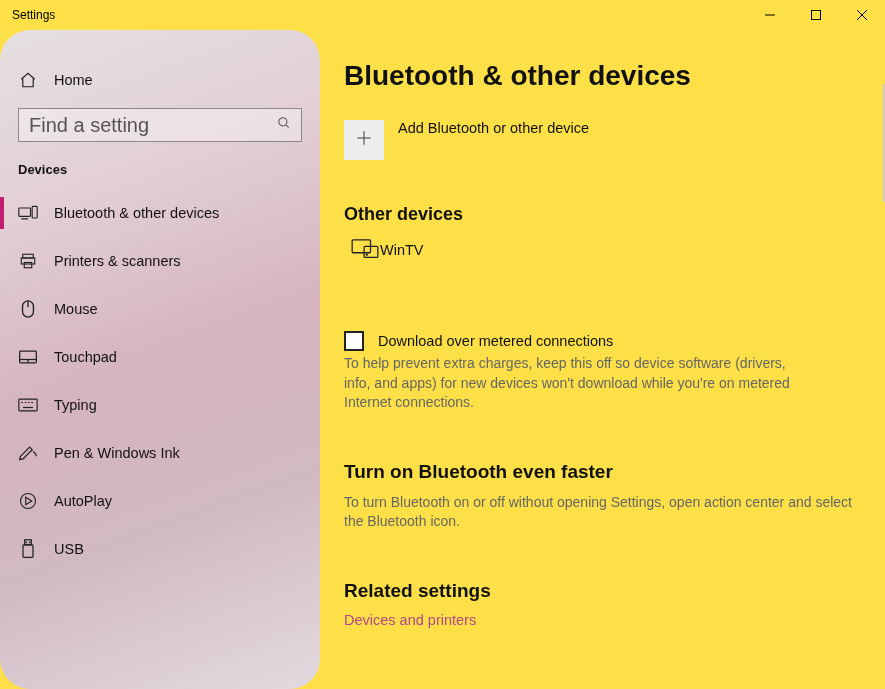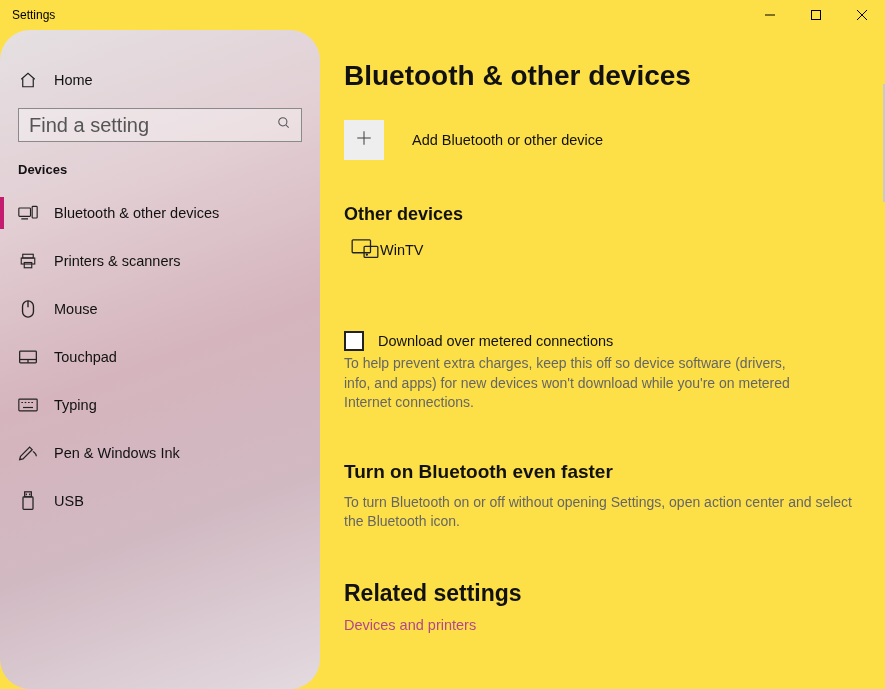--- a/index.html
+++ b/index.html
@@ -31,36 +31,36 @@
     border: none; background: transparent; outline: none; font-size: 20px; width: 100%; color: #333;
   }
   .search input::placeholder { color: #555; }
   .section-label { font-weight: 600; font-size: 13px; padding: 0 18px 12px 18px; color: #111; }
   .nav-item { position: relative; }
   .nav-item.active::before {
     content: ""; position: absolute; left: 0; top: 8px; bottom: 8px; width: 4px; background: #c41c6e;
   }
   .content { flex: 1; padding: 30px 20px 20px 24px; overflow-y: auto; position: relative; }
   .content h1 { font-weight: 600; font-size: 28px; margin-bottom: 28px; color: #111; }
-  .add-row { display: flex; align-items: center; gap: 28px; margin-bottom: 44px; }
+  .add-row { display: flex; gap: 14px; margin-bottom: 44px; }
   .add-tile {
     width: 40px; height: 40px; background: #eee; display: flex; align-items: center; justify-content: center;
   }
   .add-label { font-size: 14.5px; color: #111; }
   .section-title { font-weight: 600; font-size: 18px; color: #111; margin-bottom: 14px; }
   .device-row { display: flex; align-items: center; padding: 0 0 0 6px; margin-bottom: 70px; }
   .device-row .dicon { width: 30px; display:flex; justify-content:center; }
   .device-name { font-size: 14.5px; color: #111; }
   .check-row { display: flex; align-items: center; gap: 14px; margin-bottom: 3px; }
   .checkbox { width: 20px; height: 20px; border: 2px solid #222; background: #fff; }
   .check-label { font-size: 14.5px; color: #111; }
   .help-text { font-size: 14px; color: #666; max-width: 460px; line-height: 1.4; margin-bottom: 48px; }
   .subhead { font-weight: 600; font-size: 19px; color: #111; margin-bottom: 10px; }
   .subtext { font-size: 14px; color: #666; max-width: 520px; line-height: 1.4; margin-bottom: 48px; }
-  .related-head { font-weight: 600; font-size: 23px; color: #111; margin-bottom: 10px; }
+  .related-head { font-weight: 600; font-size: 19px; color: #111; margin-bottom: 10px; }
   .link { font-size: 14.5px; color: #b4478a; }
   
   .scroll-indicator {
     position: absolute; right: 0; top: 54px; width: 2px; height: 118px; background: #c9c9c9;
   }
 </style>
 </head>
 <body>
 
 <div class="window">
@@ -175,20 +175,29 @@
       <div class="nav-row nav-item">
         <span class="icon">
           <svg width="20" height="18" viewBox="0 0 24 20" fill="none" stroke="#222" stroke-width="1.5">
               <path d="M3 14 L14 3 L17 6 L6 17 L2 18 Z"></path>
               <path d="M18 8 C20 10 22 10 22 14"></path>
             </svg>
         </span>
         <span>Pen &amp; Windows Ink</span>
       </div>
 
+      <div class="nav-row nav-item">
+        <span class="icon">
+          <svg width="18" height="18" viewBox="0 0 24 24" fill="none" stroke="#222" stroke-width="1.5">
+              <circle cx="12" cy="12" r="10"></circle>
+              <path d="M9 7 L17 12 L9 17 Z" fill="none"></path>
+            </svg>
+        </span>
+        <span>AutoPlay</span>
+      </div>
 
       <div class="nav-row nav-item">
         <span class="icon">
           <svg width="14" height="20" viewBox="0 0 16 24" fill="none" stroke="#222" stroke-width="1.5">
               <rect x="4" y="1" width="8" height="6"></rect>
               <rect x="2" y="7" width="12" height="15" rx="1"></rect>
               <line x1="6" y1="3" x2="6" y2="5"></line>
               <line x1="10" y1="3" x2="10" y2="5"></line>
             </svg>
         </span>

